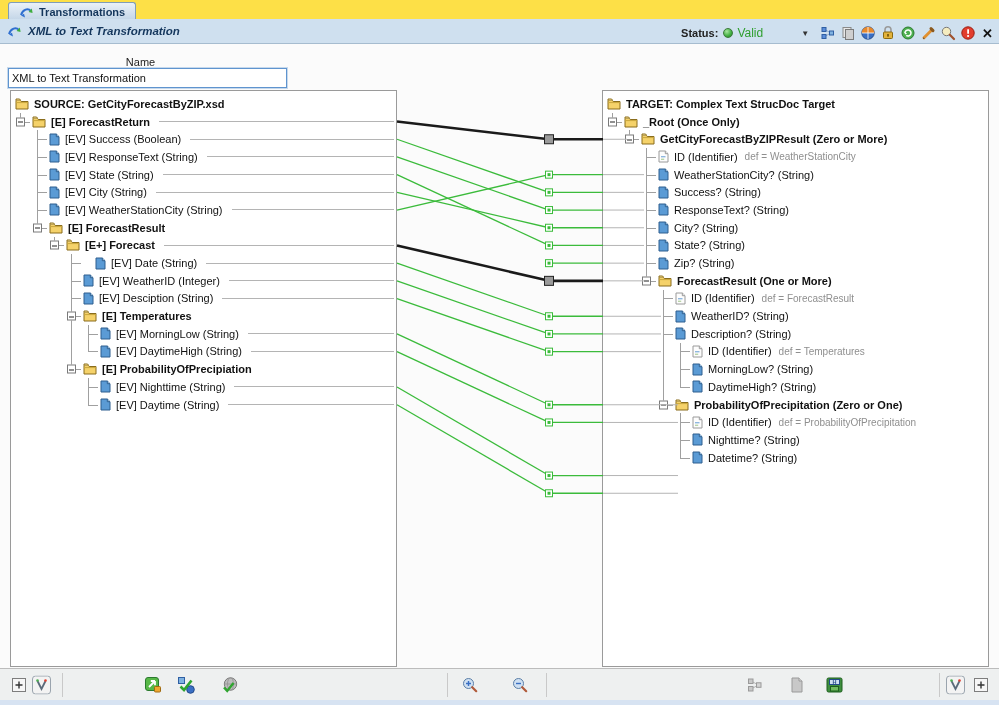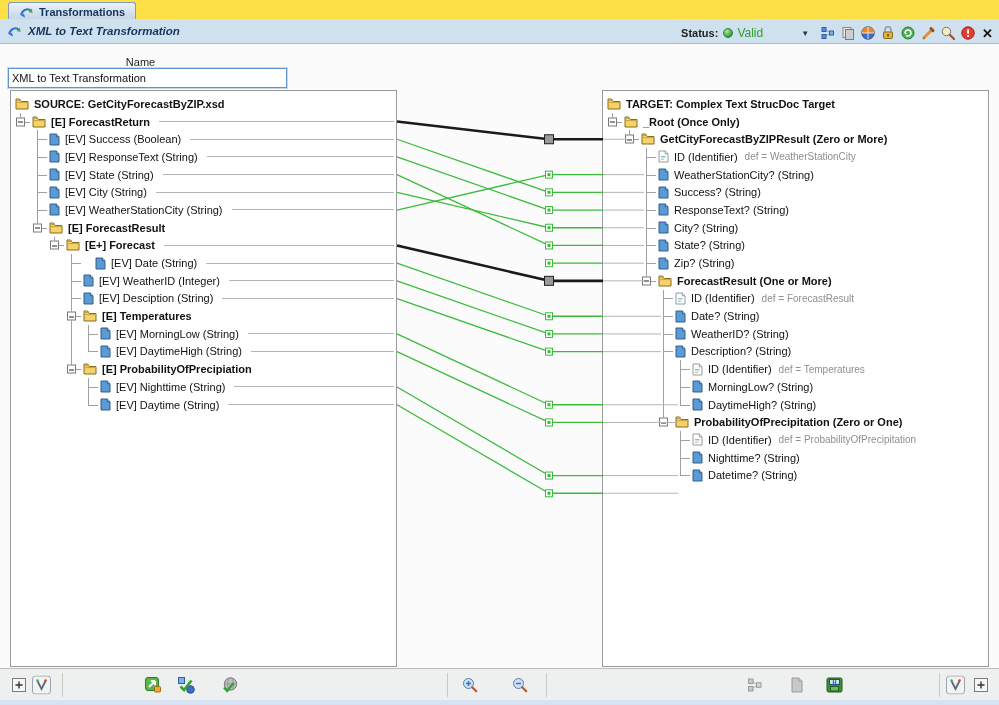--- a/index.html
+++ b/index.html
@@ -579,33 +579,20 @@
             <span class="ticon">
               <svg width="11" height="13" viewBox="0 0 11 13">
                 <path d="M1 1 h6.3 L10 3.7 V12 H1 Z" fill="#fdfdfd" stroke="#9a9a9a" stroke-width="1"></path>
                 <path d="M7.3 1 V3.7 H10" fill="#eee" stroke="#9a9a9a" stroke-width="1"></path>
                 <rect x="3" y="6" width="4.5" height="1.4" fill="#8fb7df"></rect>
                 <rect x="3" y="8.6" width="3.2" height="1.4" fill="#b9d4a8"></rect>
               </svg>
             </span>
             <span class="tlabel">ID (Identifier)</span>
             <span class="tsuffix">def = ForecastResult</span>
-          </div>
-        </div>
-        <div class="trow">
-          <div class="vguide" style="left: 60px;"></div>
-          <div class="hstub" style="left: 60px; width: 10px;"></div>
-          <div class="rcontent" style="left: 72px;">
-            <span class="ticon">
-              <svg width="11" height="13" viewBox="0 0 11 13">
-                <path d="M1 1 h6.3 L10 3.7 V12 H1 Z" fill="#5b9bd5" stroke="#2f5f8f" stroke-width="1"></path>
-                <path d="M7.3 1 V3.7 H10" fill="#a9cbe8" stroke="#2f5f8f" stroke-width="1"></path>
-              </svg>
-            </span>
-            <span class="tlabel">Date? (String)</span>
           </div>
         </div>
         <div class="trow">
           <div class="vguide" style="left: 60px;"></div>
           <div class="hstub" style="left: 60px; width: 10px;"></div>
           <div class="rcontent" style="left: 72px;">
             <span class="ticon">
               <svg width="11" height="13" viewBox="0 0 11 13">
                 <path d="M1 1 h6.3 L10 3.7 V12 H1 Z" fill="#5b9bd5" stroke="#2f5f8f" stroke-width="1"></path>
                 <path d="M7.3 1 V3.7 H10" fill="#a9cbe8" stroke="#2f5f8f" stroke-width="1"></path>

